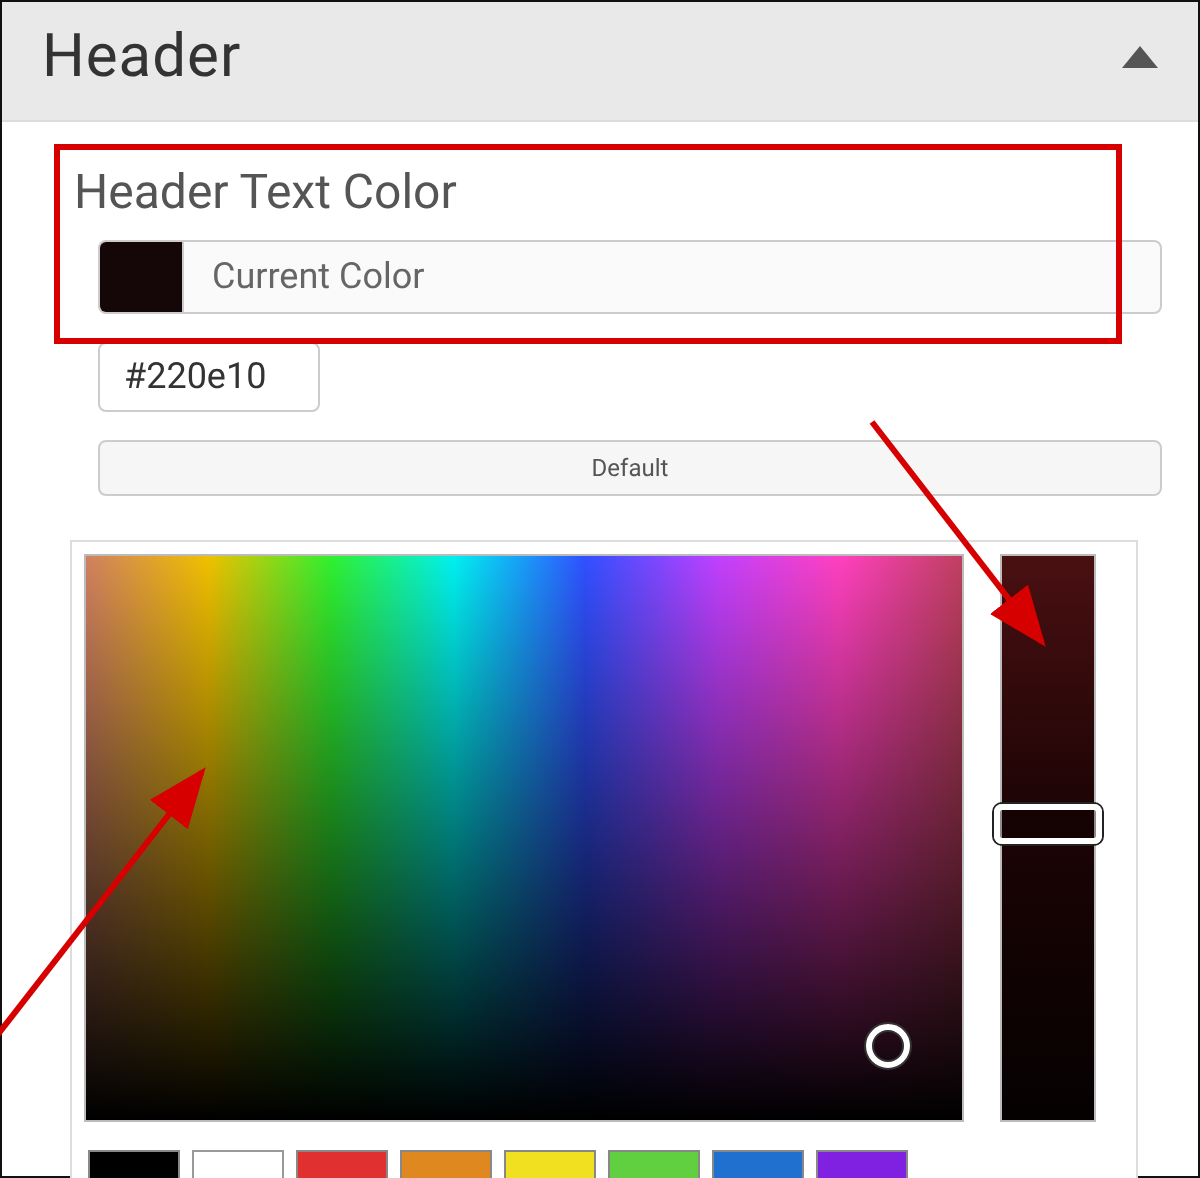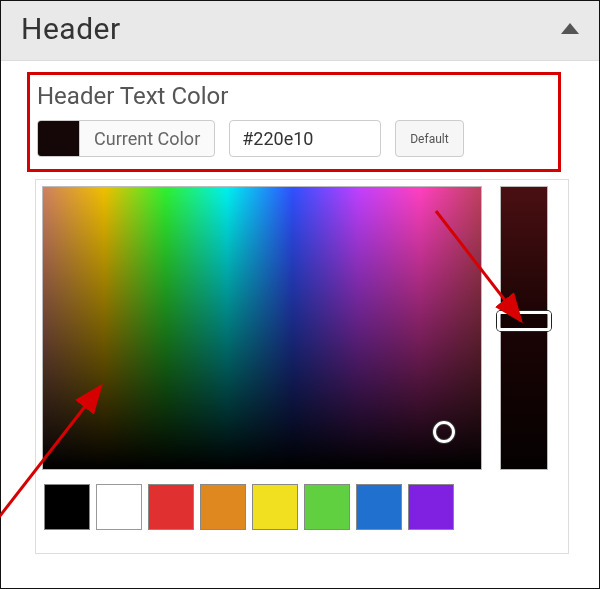--- a/index.html
+++ b/index.html
@@ -52,21 +52,22 @@
   .section-title {
     font-size: 24px;
     font-weight: 400;
     color: #555;
     margin: 6px 0 10px 6px;
   }
   .controls-row {
     display: flex;
     align-items: stretch;
     gap: 14px;
-    margin-left: 6px;
+    margin-left: 18px;
+    flex-direction: column;
   }
   .swatch-btn {
     display: flex;
     align-items: stretch;
     border: 1px solid #ccc;
     border-radius: 4px;
     background: #fafafa;
     overflow: hidden;
     cursor: pointer;
   }
@@ -81,21 +82,21 @@
     color: #666;
     display: flex; align-items: center;
   }
   .hex-input {
     border: 1px solid #ccc;
     border-radius: 4px;
     background: #fff;
     padding: 6px 12px;
     font-size: 18px;
     color: #333;
-    width: 152px;
+    width: 111px;
     font-family: inherit;
   }
   .default-btn {
     border: 1px solid #ccc;
     border-radius: 4px;
     background: #f6f6f6;
     padding: 6px 14px;
     font-size: 12px;
     color: #555;
     cursor: pointer;

